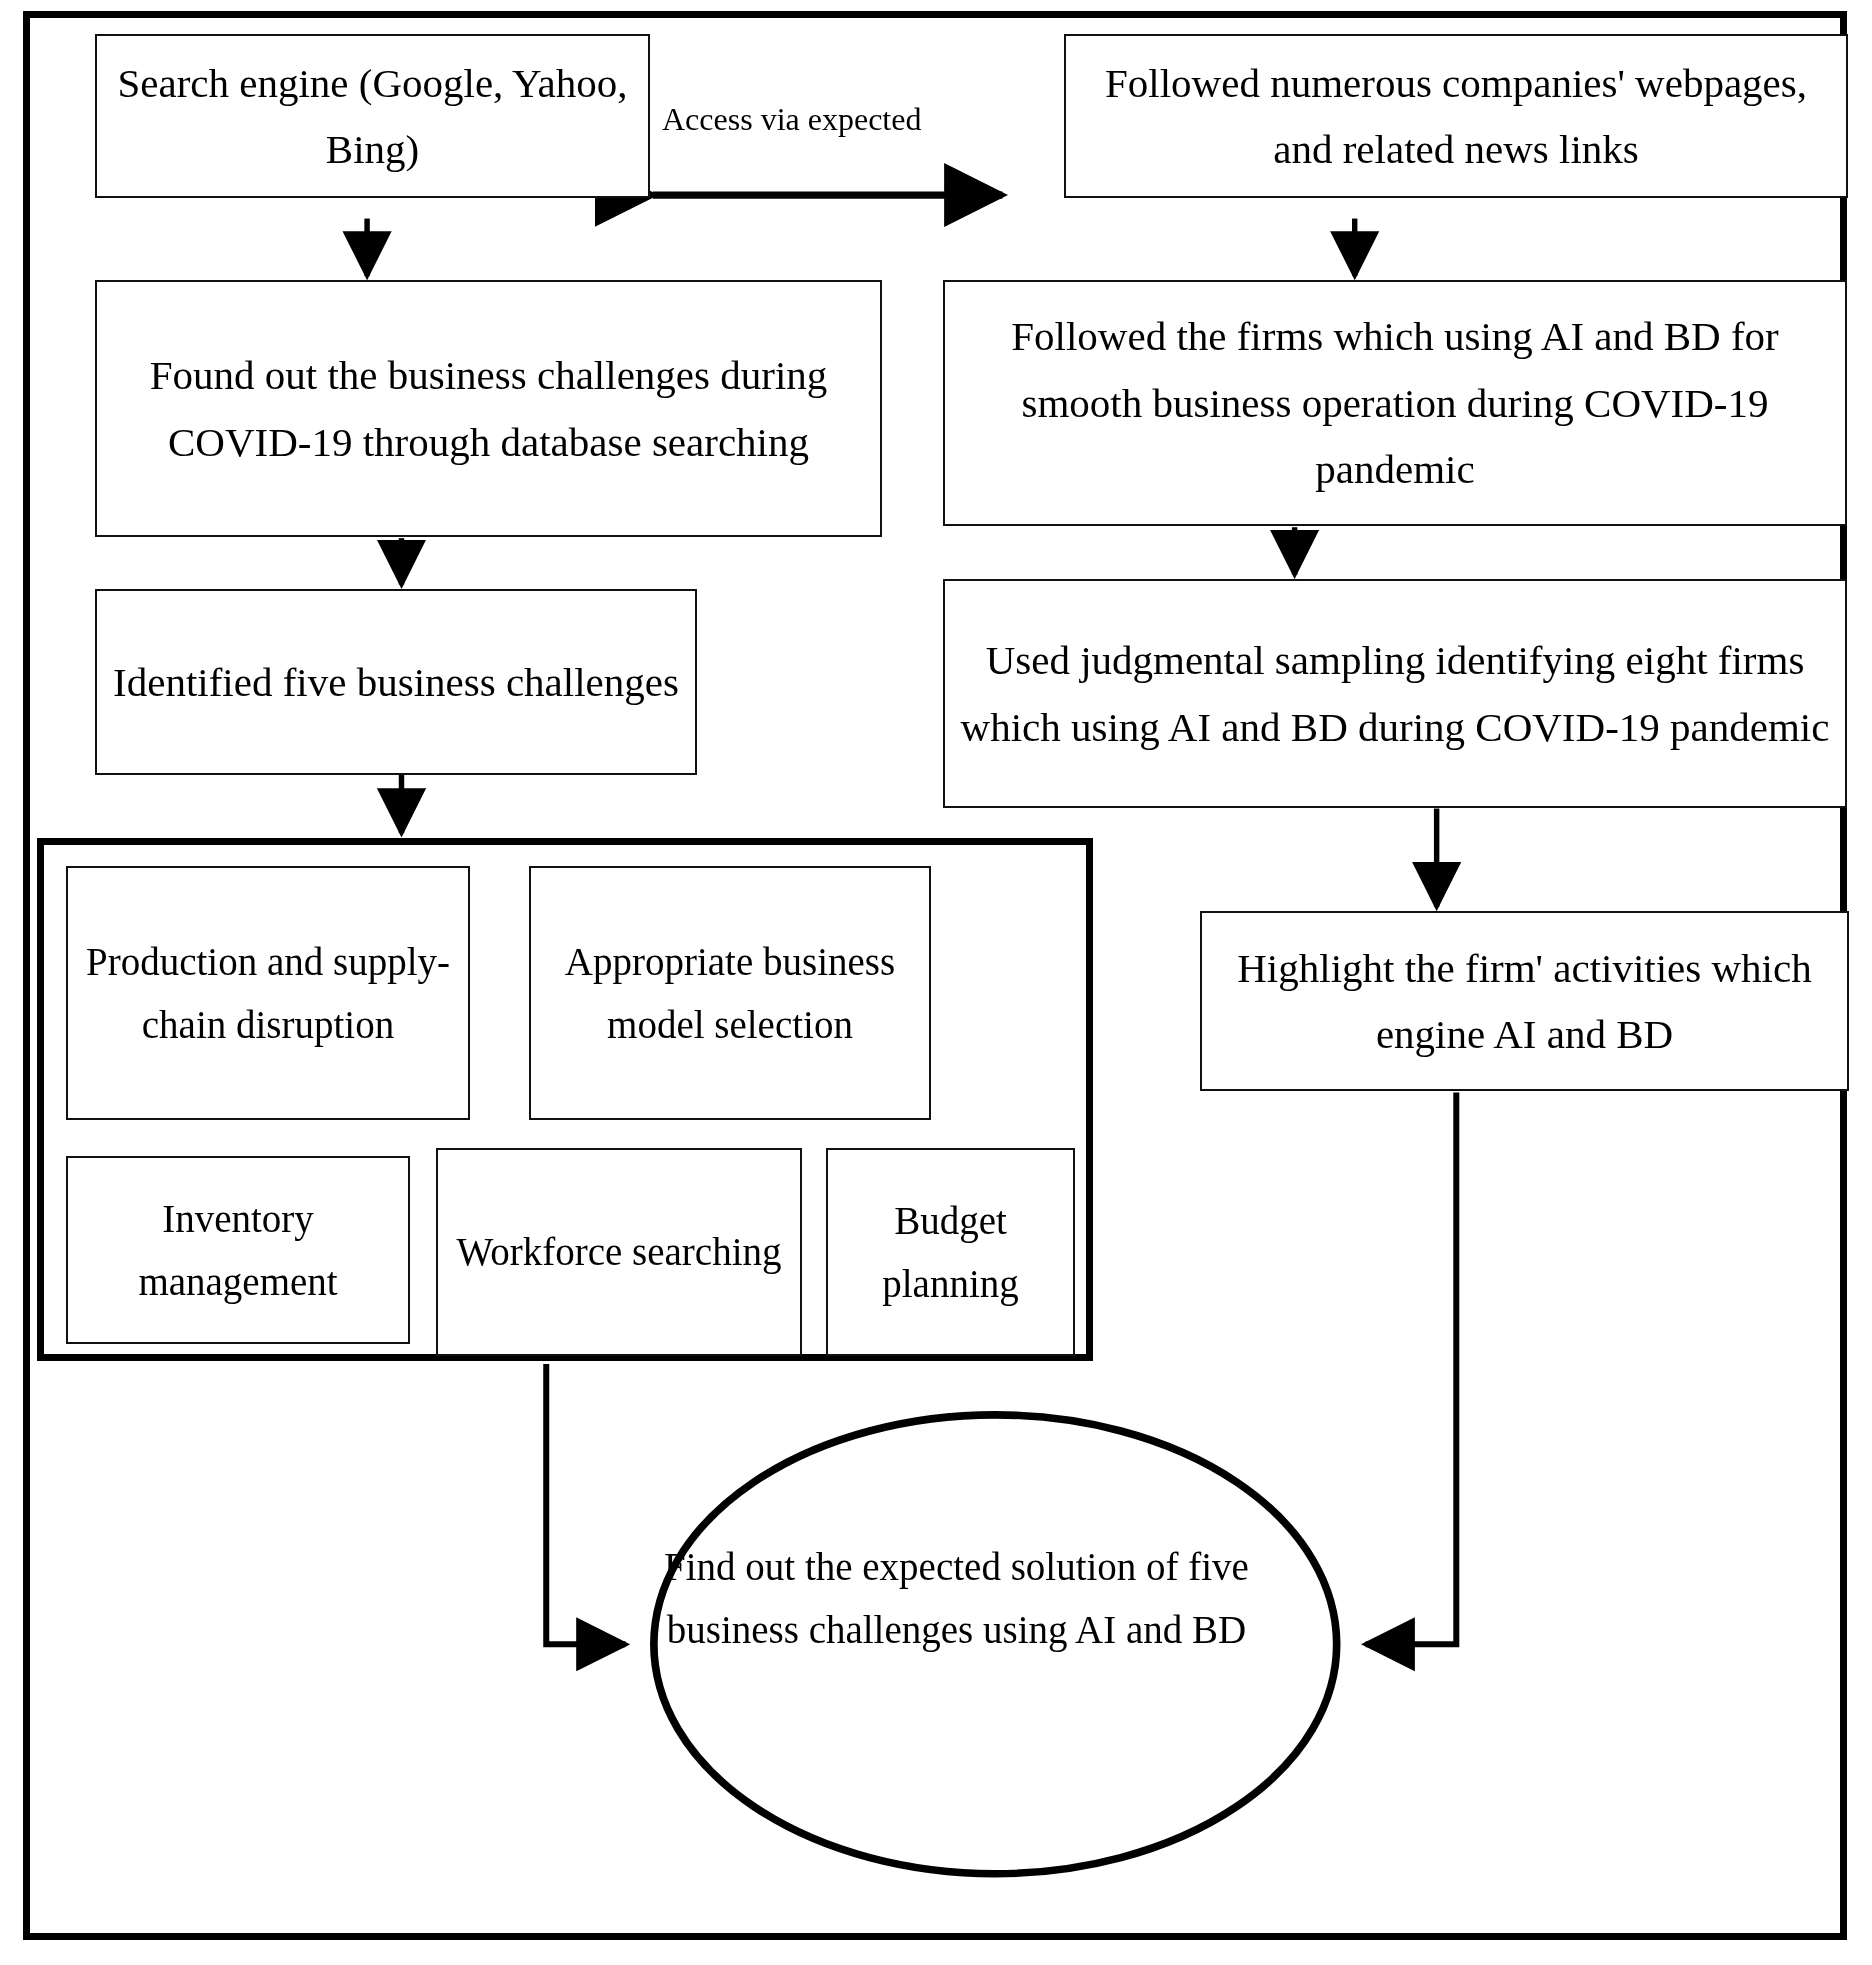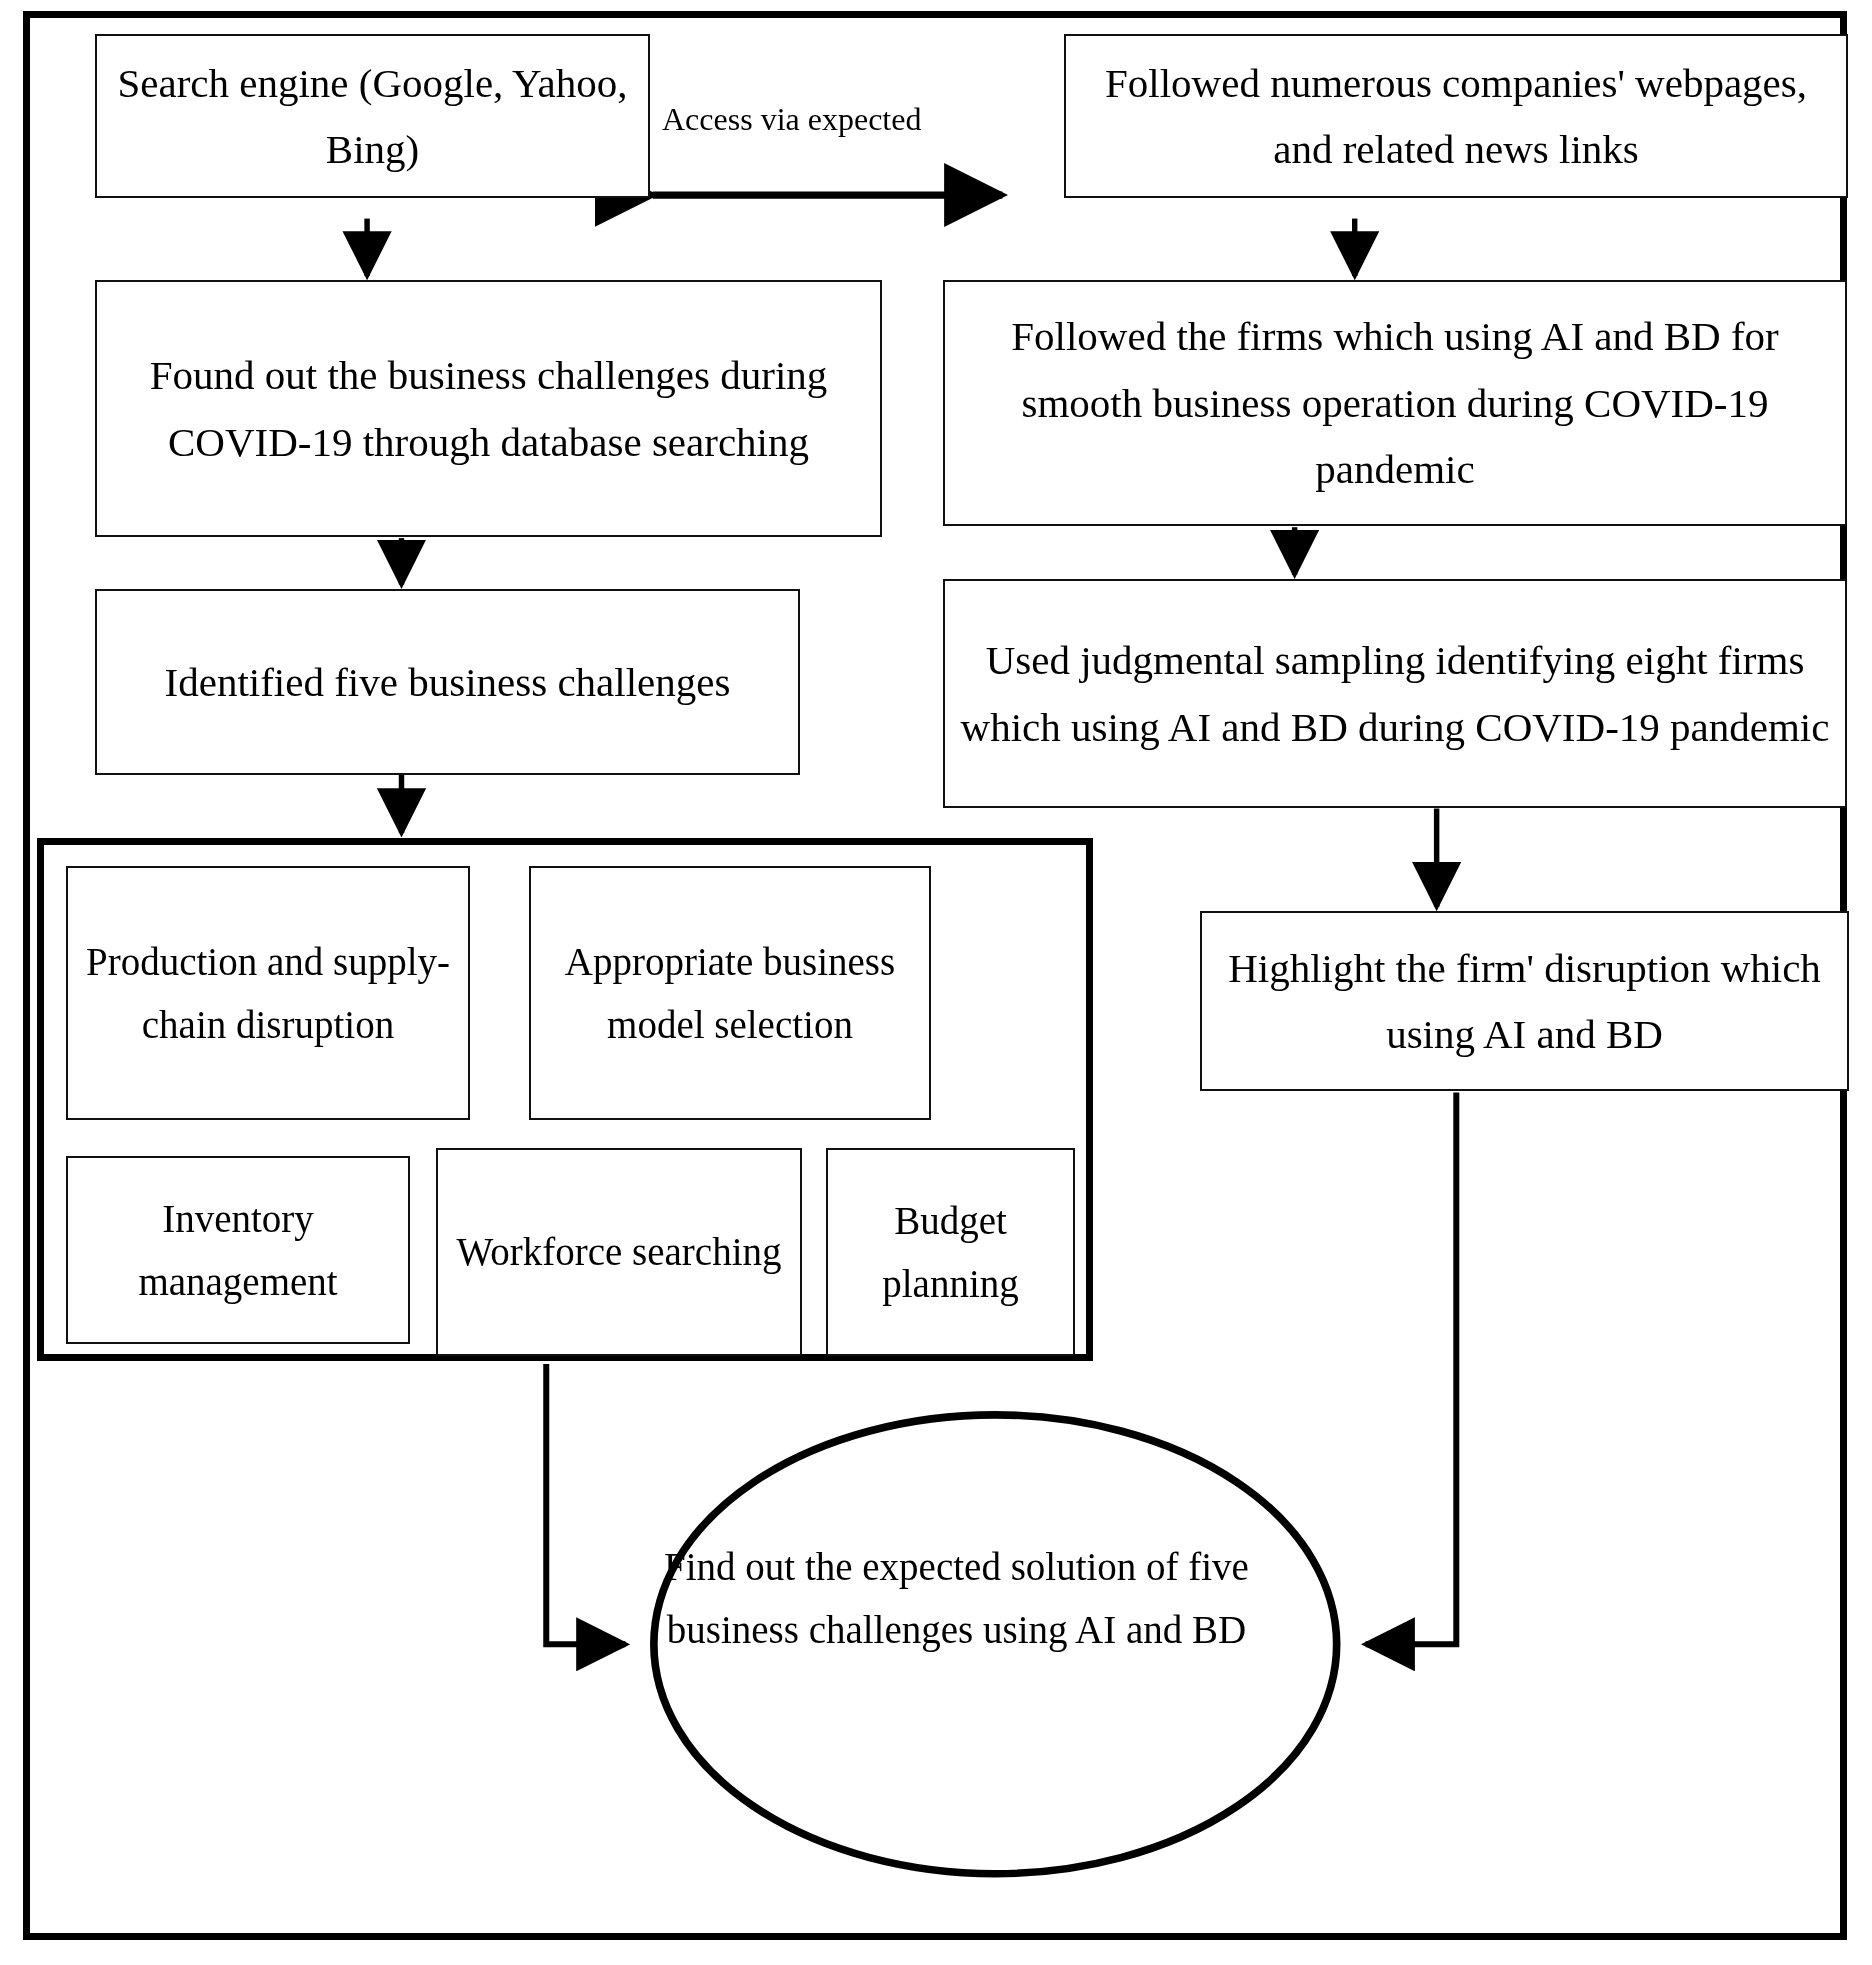--- a/index.html
+++ b/index.html
@@ -131,30 +131,30 @@
   <div class="edge-label" style="left:662px; top:101px;">Access via expected</div>
 
   <div class="node fs-big" style="left:48px; top:280px; width:787px; height:257px;">
     <span class="txt">Found out the business challenges during COVID-19 through database searching</span>
   </div>
 
   <div class="node fs-big" style="left:896px; top:280px; width:904px; height:246px;">
     <span class="txt">Followed the firms which using AI and BD for smooth business operation during COVID-19 pandemic</span>
   </div>
 
-  <div class="node fs-big" style="left:48px; top:589px; width:705px; height:186px;justify-content:center;">
+  <div class="node fs-big" style="left:48px; top:589px; width:602px; height:186px;justify-content:center;">
     <span class="txt">Identified five business challenges</span>
   </div>
 
   <div class="node fs-big" style="left:896px; top:579px; width:904px; height:229px;">
     <span class="txt">Used judgmental sampling identifying eight firms which using AI and BD during COVID-19 pandemic</span>
   </div>
 
   <div class="node fs-big" style="left:1153px; top:911px; width:649px; height:180px;">
-    <span class="txt">Highlight the firm' disruption which using AI and BD</span>
+    <span class="txt">Highlight the firm' activities which engine AI and BD</span>
   </div>
 
   <div id="challenges-group">
 
     <div class="node fs-mid" style="left:22px; top:21px; width:404px; height:254px;">
       <span class="txt">Production and supply-chain disruption</span>
     </div>
 
     <div class="node fs-mid" style="left:485px; top:21px; width:402px; height:254px;">
       <span class="txt">Appropriate business model selection</span>

